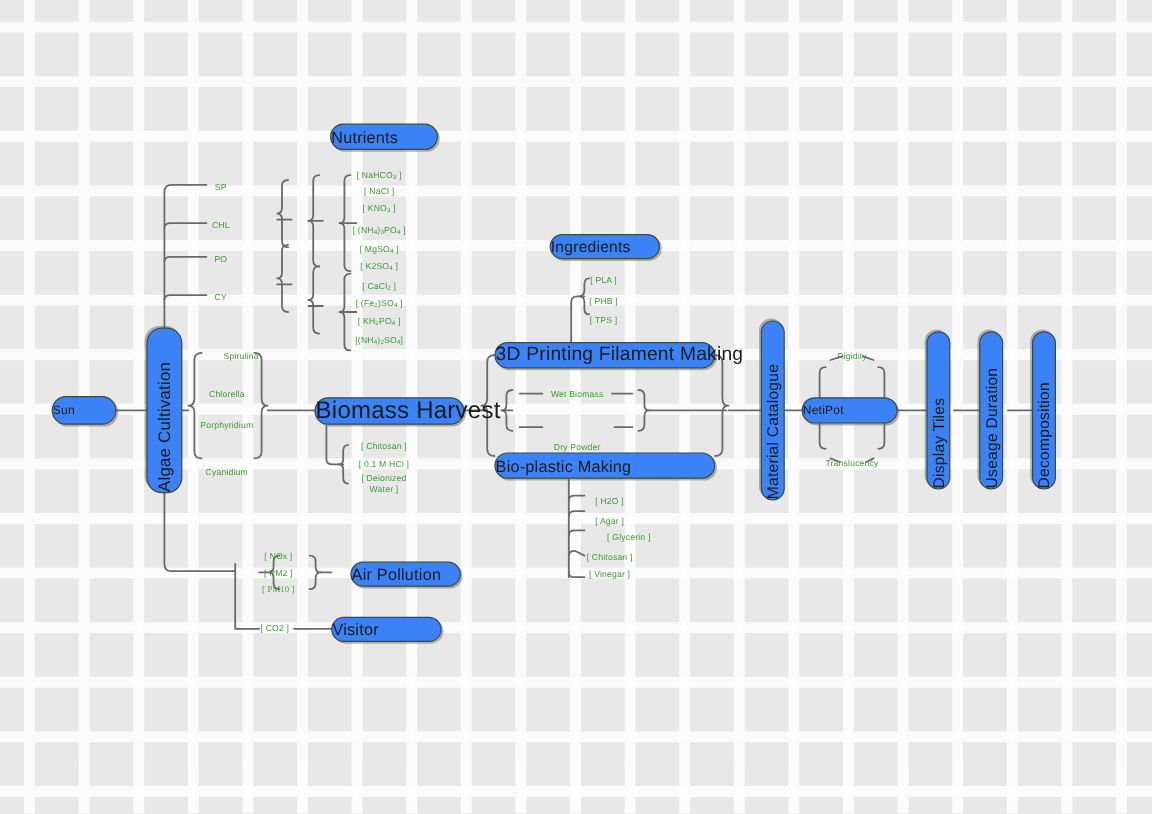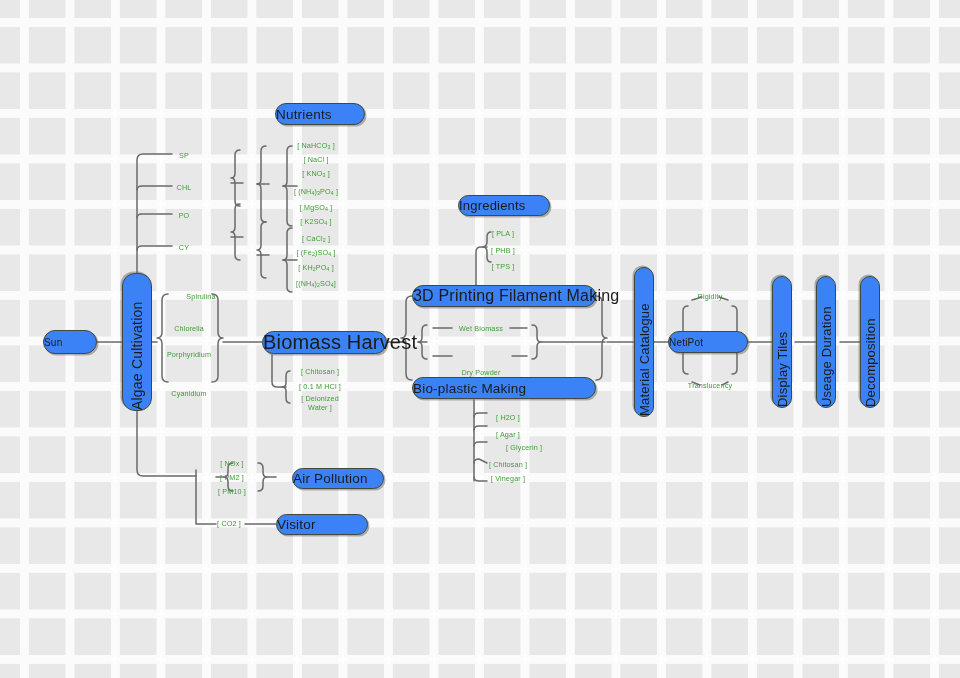--- a/index.html
+++ b/index.html
@@ -491,15 +491,15 @@
 <div class="leaf c" style="left:508px;top:430px;">[ Agar ]</div>
 <div class="leaf c" style="left:508px;top:443px;margin-left:16px;">[ Glycerin ]</div>
 <div class="leaf c" style="left:508px;top:460px;">[ Chitosan ]</div>
 <div class="leaf c" style="left:508px;top:474px;">[ Vinegar ]</div>
 
 <div class="leaf c" style="left:710px;top:292px;">Rigidity</div>
 <div class="leaf c" style="left:710px;top:381px;">Translucency</div>
 
 <div class="leaf c" style="left:232px;top:459px;">[ NOx ]</div>
 <div class="leaf c" style="left:232px;top:473px;">[ PM2 ]</div>
-<div class="leaf c" style="left:232px;top:487px;">[ PM10 ]</div>
+<div class="leaf c" style="left:232px;top:487px;font-family:Liberation Serif, serif;">[ PM10 ]</div>
 
 <div class="leaf c" style="left:229px;top:519px;">[ CO2 ]</div>
 
 </body></html>

